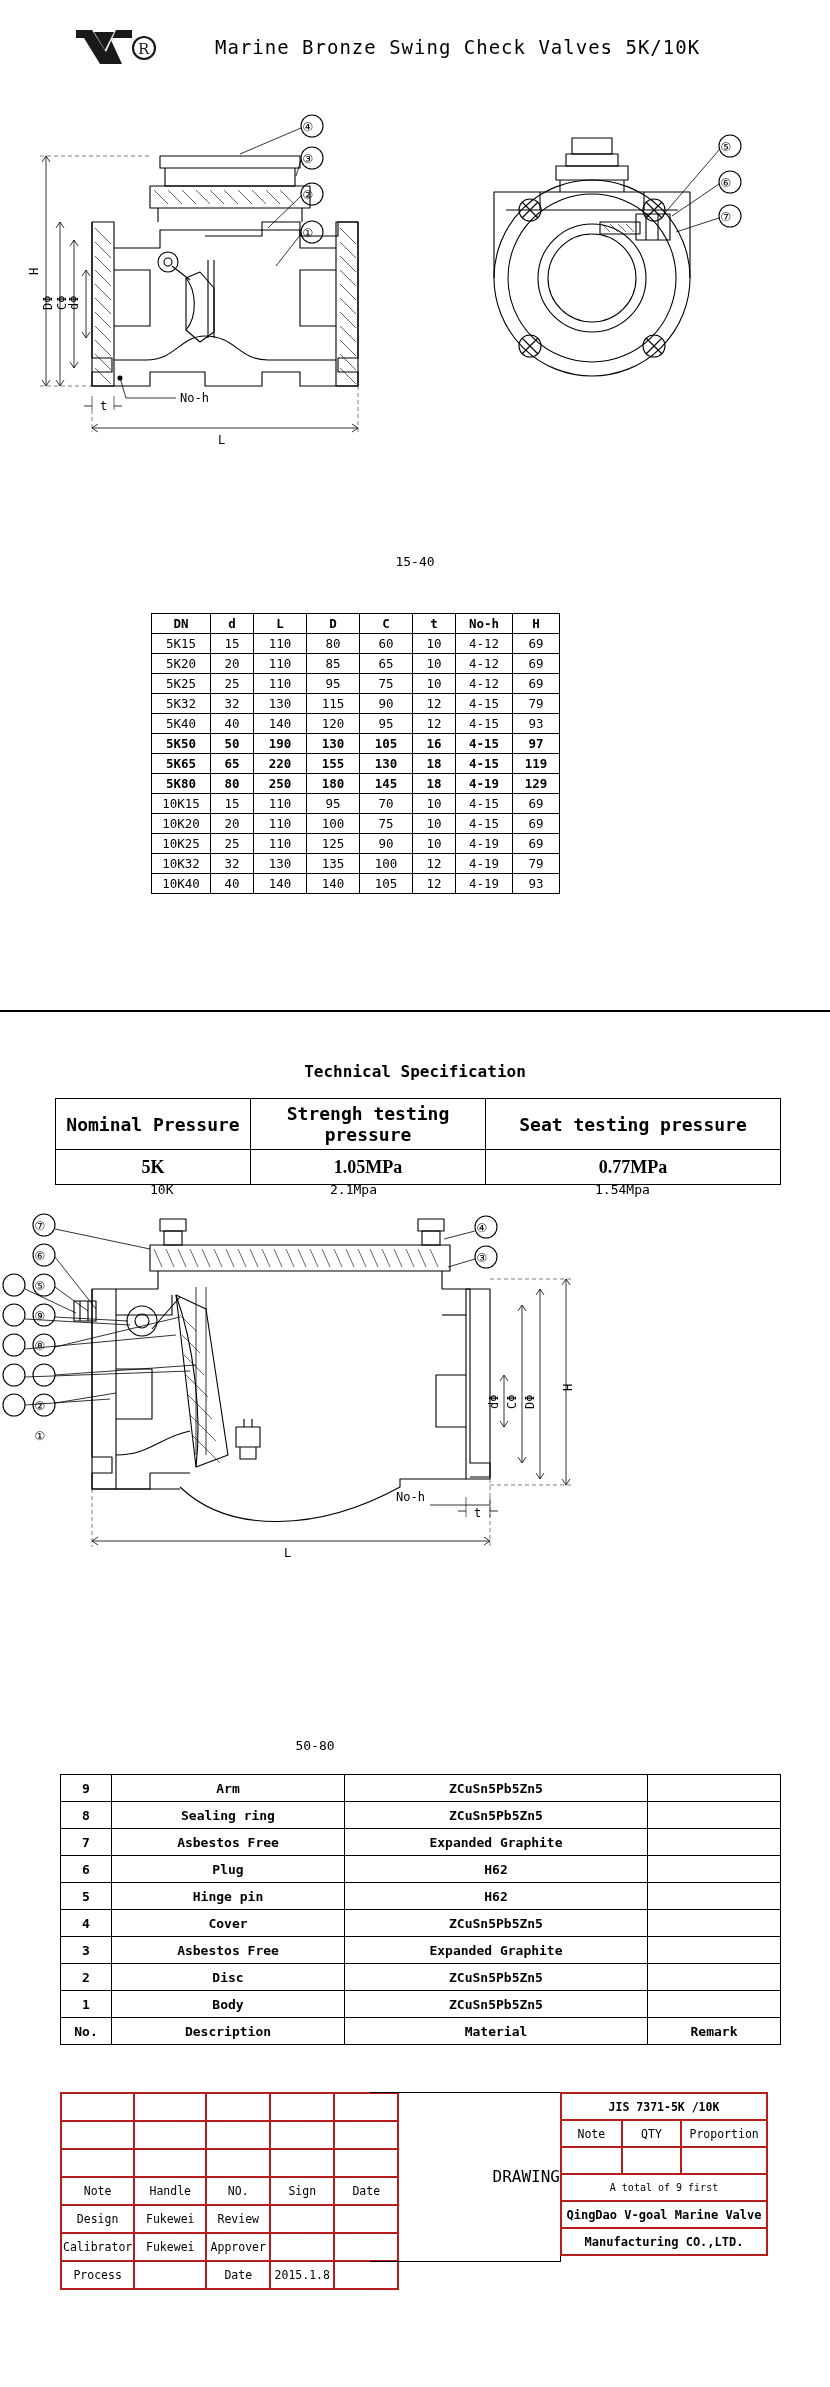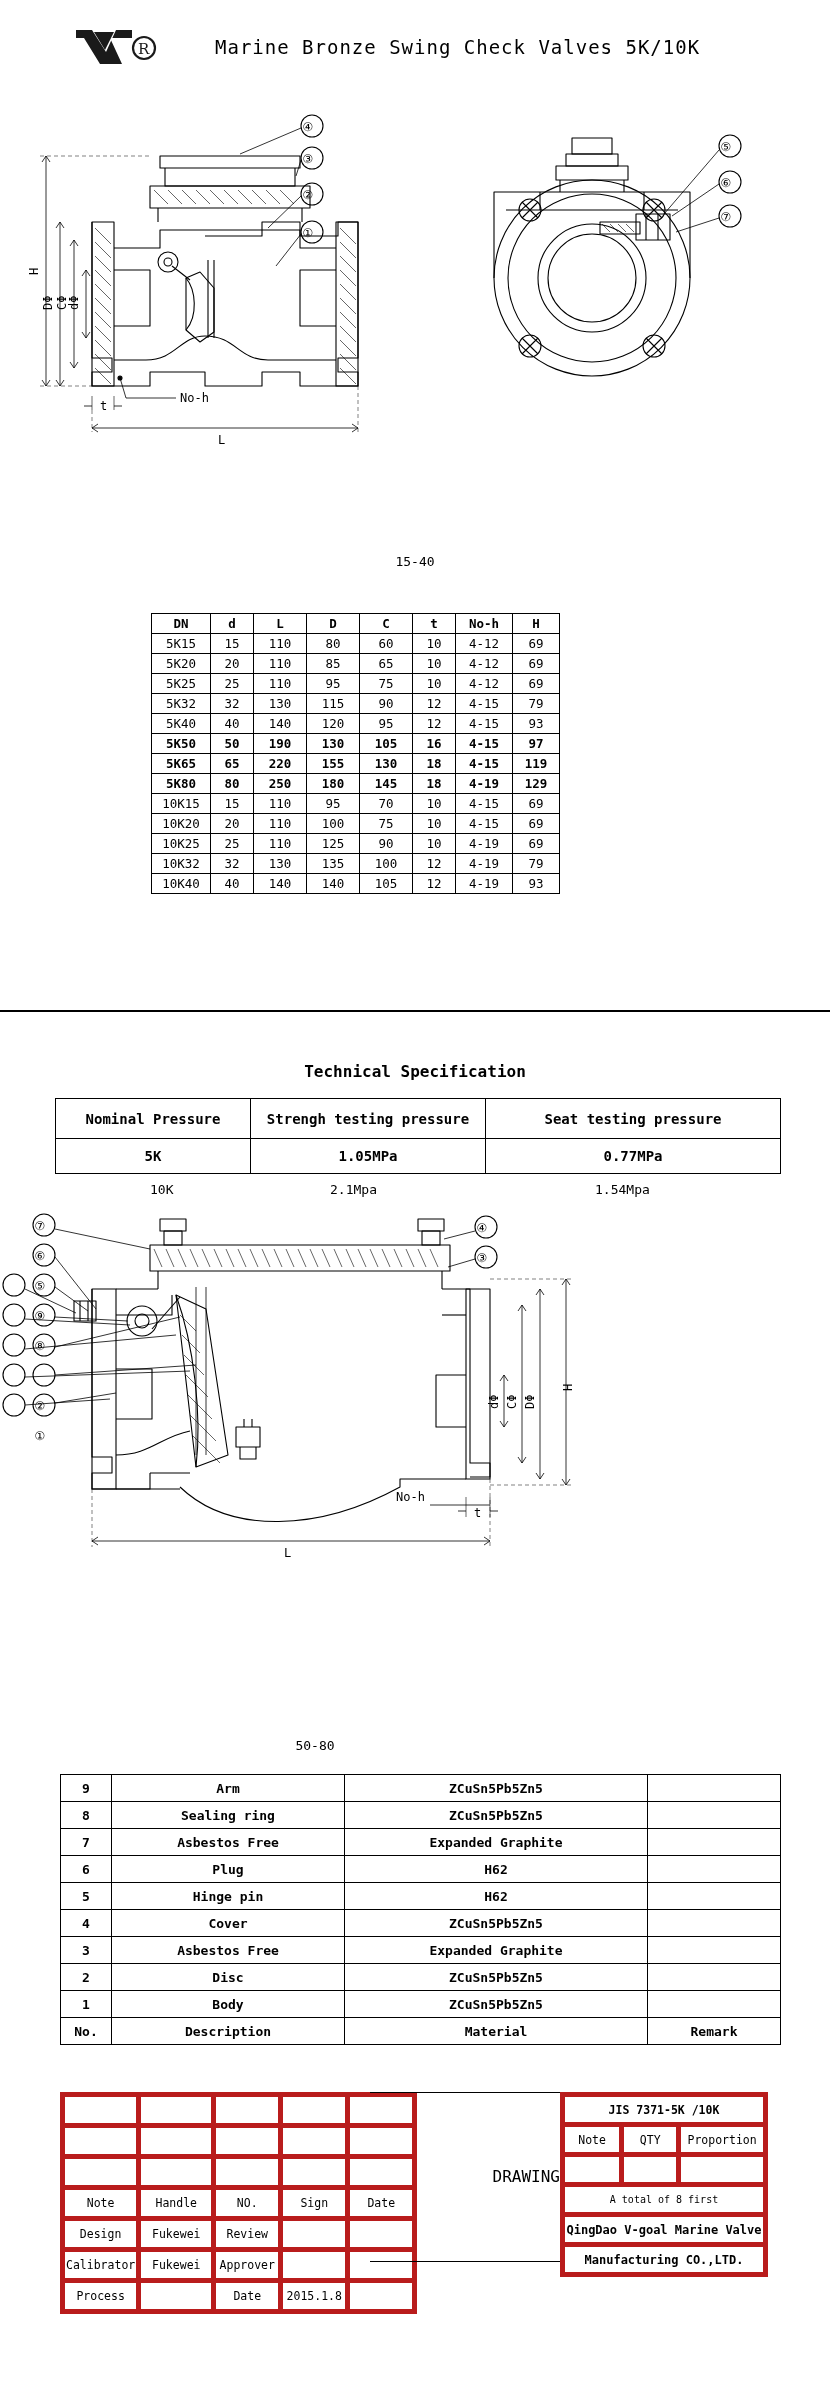--- a/index.html
+++ b/index.html
@@ -32,48 +32,48 @@
   .dim-table .c5{width:42px;}
   .dim-table .c6{width:56px;}
   .dim-table .c7{width:46px;}
   tr.bold td{font-weight:bold;}
 
   .divider{position:absolute;left:0;top:1010px;width:830px;height:2px;background:#000;}
 
   .spec-title{position:absolute;left:0;top:1062px;width:830px;text-align:center;
               font-size:16px;font-weight:bold;font-family:"DejaVu Sans Mono", monospace;}
 
-  .spec-table{position:absolute;left:55px;top:1098px;font-size:14px;
+  .spec-table{position:absolute;left:55px;top:1098px;font-size:18px;
               font-family:"DejaVu Sans Mono", monospace;}
   .spec-table td{border:1px solid #000;text-align:center;padding:4px 2px;font-weight:bold;}
   .spec-table .sh{height:40px;}
   .spec-table .s0{width:190px;}
   .spec-table .s1{width:230px;}
   .spec-table .s2{width:290px;}
-  .spec-row2 td{height:26px;}
+  .spec-row2 td{height:26px;font-family:Liberation Serif, serif;}
 
   .spec-sub{position:absolute;top:1182px;font-size:13px;
             font-family:"DejaVu Sans Mono", monospace;}
   .sub1{left:150px;}
   .sub2{left:330px;}
   .sub3{left:595px;}
 
   
   .parts{position:absolute;left:60px;top:1774px;font-size:13px;
          font-family:"DejaVu Sans Mono", monospace;}
   .parts td{border:1px solid #000;height:24px;text-align:center;font-weight:bold;}
   .parts .p0{width:48px;}
   .parts .p1{width:230px;}
   .parts .p2{width:300px;}
   .parts .p3{width:130px;}
 
   
   .tb{position:absolute;left:60px;top:2092px;width:708px;height:270px;}
   .tb table{position:absolute;font-size:11.5px;font-family:"DejaVu Sans Mono", monospace;}
-  .tb td{border:5px solid #b91c1c;text-align:center;}
+  .tb td{border:2px solid #b91c1c;text-align:center;}
 
   .tbl-left{left:0;top:0;}
   .tbl-left td{height:24px;}
   .tl0{width:62px;}
   .tl1{width:68px;}
   .tl2{width:60px;}
   .tl3{width:60px;}
   .tl4{width:60px;}
 
   .drawing-cell{position:absolute;left:310px;top:0;width:190px;height:168px;
@@ -683,21 +683,21 @@
         <td class="tr0">Note</td>
         <td class="tr1">QTY</td>
         <td class="tr2">Proportion</td>
       </tr>
       <tr>
         <td>&nbsp;</td>
         <td>&nbsp;</td>
         <td>&nbsp;</td>
       </tr>
       <tr>
-        <td colspan="3" class="small-note">A total of 8 first</td>
+        <td colspan="3" class="small-note">A total of 9 first</td>
       </tr>
       <tr>
         <td colspan="3" class="company">QingDao V-goal Marine Valve</td>
       </tr>
       <tr>
         <td colspan="3" class="company">Manufacturing CO.,LTD.</td>
       </tr>
     </tbody>
       </table>
   </div>

